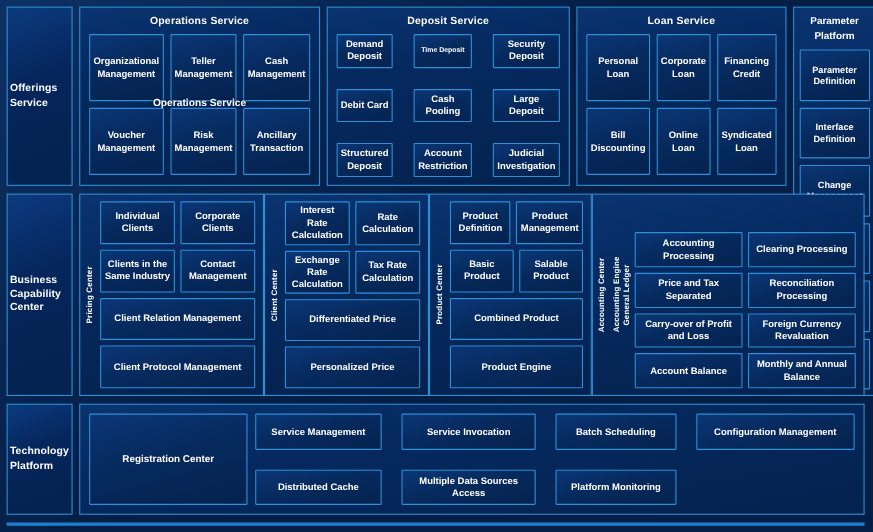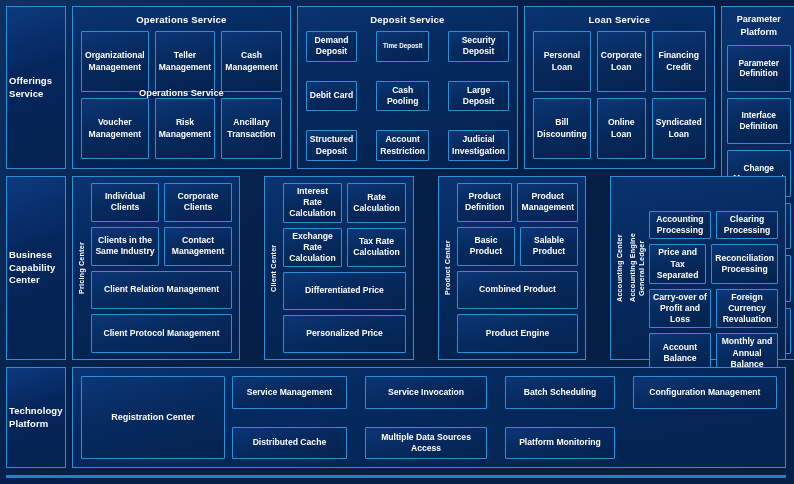--- a/index.html
+++ b/index.html
@@ -96,21 +96,21 @@
     gap:6px;
   }
   .rail-title{
     text-align:center;font-size:9px;font-weight:bold;line-height:1.45;
     padding:1px 0 0;
   }
   .rail .cell{flex:1;font-size:8.3px;}
 
   
   .row2{height:184px;}
-  .row2 .mid{display:flex;gap:24px;flex:1;}
+  .row2 .mid{display:flex;gap:0;flex:1;}
   .vgroup{
     border:1px solid #2d8fd6;
     background:linear-gradient(170deg,#0a3370 0%,#052a60 35%,#04224f 100%);
     box-sizing:border-box;
     display:flex;
     padding:6px 7px 6px 3px;
     gap:4px;
   }
   .vlabel{
     writing-mode:vertical-rl;

